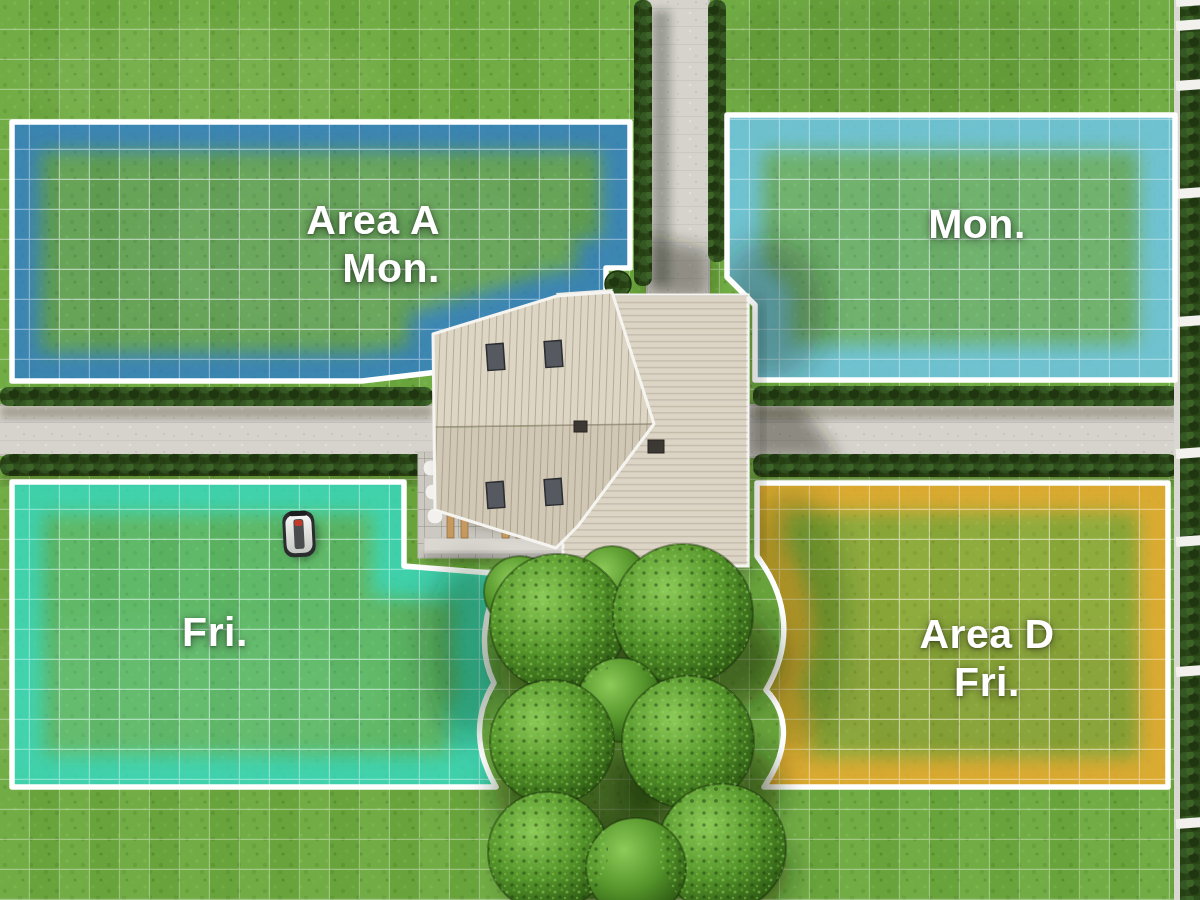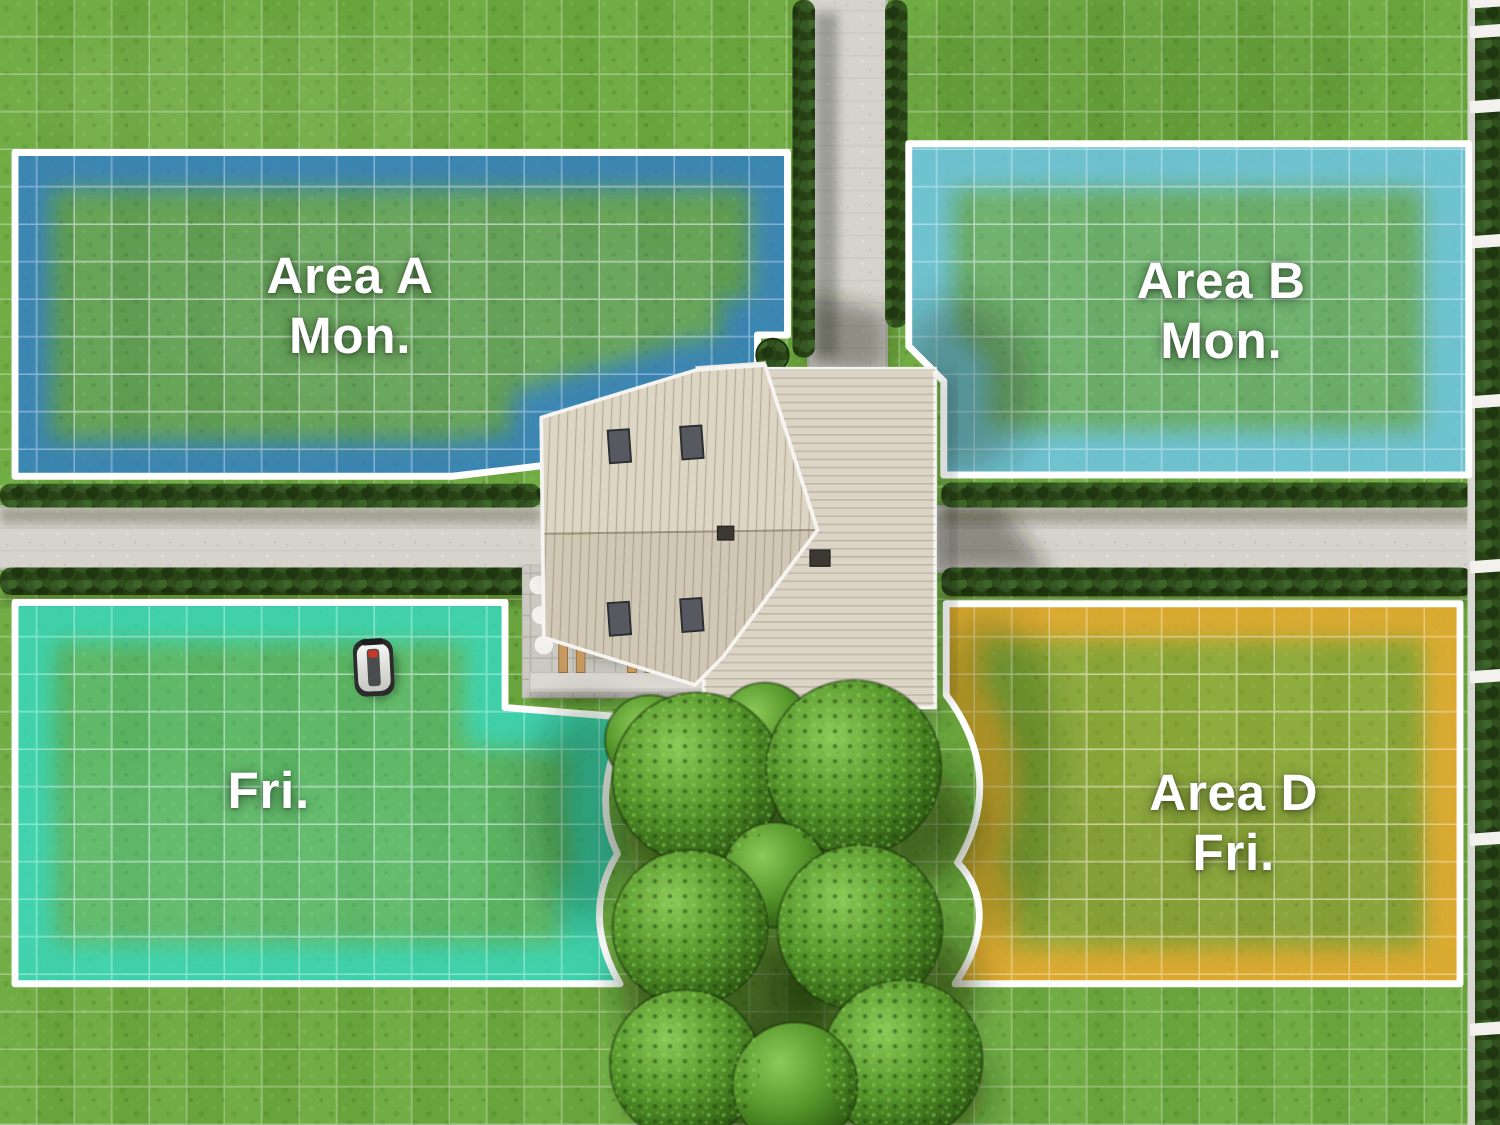--- a/index.html
+++ b/index.html
@@ -287,26 +287,25 @@
   <g transform="translate(283,511) rotate(-3 16 23)">
     <ellipse cx="19" cy="27" rx="17" ry="22" fill="rgba(0,0,0,0.35)" filter="url(#fB4)"></ellipse>
     <rect x="0" y="0" width="32" height="46" rx="10" fill="#2a2c2e"></rect>
     <rect x="3" y="4" width="26" height="38" rx="8" fill="url(#mowTop)"></rect>
     <rect x="11" y="8" width="10" height="30" rx="3" fill="#4a4c4e"></rect>
     <rect x="12" y="9" width="8" height="6" rx="2" fill="#c33a2a"></rect>
     <rect x="7" y="0" width="18" height="5" rx="2.5" fill="#1c1e20"></rect>
   </g>
 </svg>
 
-<div class="zone-label" style="left:120px;top:196px;">
+<div class="zone-label" style="left:120px;top:196px;text-align:right;">
   <div>Area A</div>
   <div>Mon.</div>
 </div>
 <div class="zone-label" style="left:817px;top:200px;">
-  <div>Area B</div>
   <div>Mon.</div>
 </div>
 <div class="zone-label" style="left:55px;top:608px;">
   <div>Fri.</div>
 </div>
 <div class="zone-label" style="left:827px;top:610px;">
   <div>Area D</div>
   <div>Fri.</div>
 </div>
 </div>

